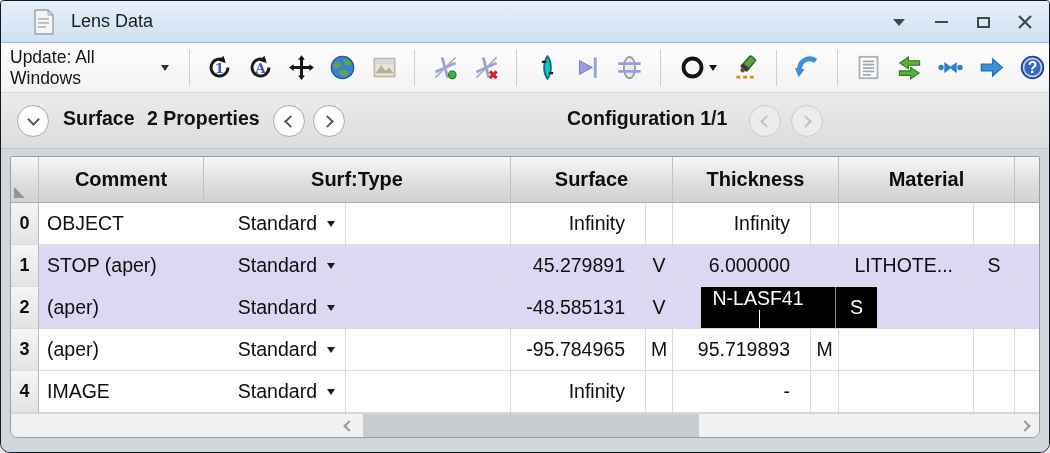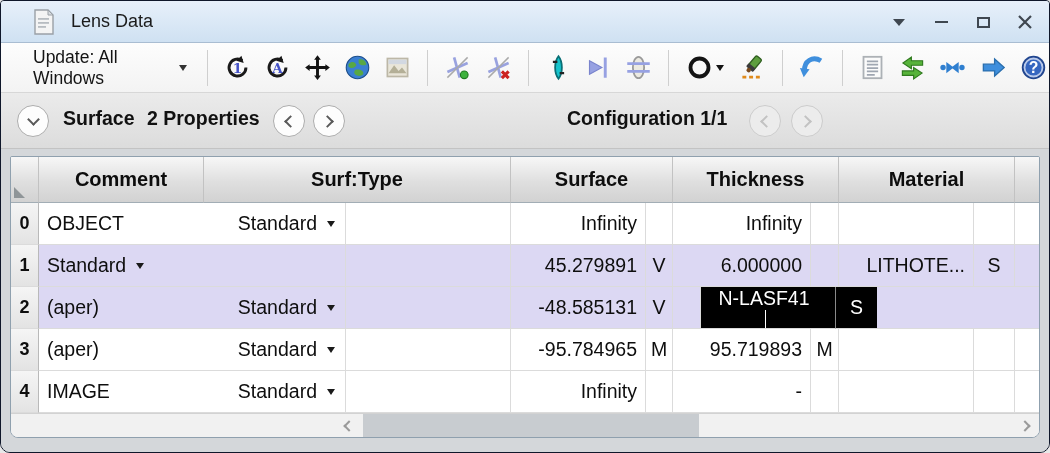--- a/index.html
+++ b/index.html
@@ -21,21 +21,21 @@
   .win-controls{ position:absolute; right:14px; top:0; height:42px; display:flex; align-items:center; gap:22px; }
   .wc{ width:20px; height:20px; display:flex; align-items:center; justify-content:center; cursor:default; }
   .tri-down{ width:0;height:0;border:6px solid transparent;border-top:7px solid #3f4750;margin-top:6px; }
   .min-bar{ width:13px;height:2.5px;background:#3f4750; }
   .max-box{ width:13px;height:11px;border:2px solid #3f4750; }
   
   .toolbar{
     position:absolute; top:42px; left:0; right:0; height:50px;
     background:linear-gradient(#fdfdfd,#f3f3f3);
     border-bottom:1px solid #d7d7d7;
-    display:flex; align-items:center; padding-left:26px; gap:9px;
+    display:flex; align-items:center; padding-left:3px; gap:9px;
   }
   .update-dd{ display:flex; align-items:center; gap:9px; font-size:17.5px; color:#141414; padding:6px 6px; }
   .dd-caret{ width:0;height:0;border:4.5px solid transparent;border-top:6px solid #333;margin-top:5px; }
   .tsep{ width:1px; height:36px; background:#cfcfcf; margin:0 5px; }
   .tbtn{ width:36px; height:38px; display:flex; align-items:center; justify-content:center; }
   .tbtn svg{ width:27px; height:27px; }
   .obtn{ display:flex; align-items:center; gap:3px; }
   
   .navbar{
     position:absolute; top:92px; left:0; right:0; height:56px;
@@ -78,21 +78,21 @@
     border-right:1px solid #dbdbdb; border-bottom:1px solid #dbdbdb;
     font-size:19.5px; color:#0e0e0e; display:flex; align-items:center; background:#fff;
     overflow:hidden; white-space:nowrap;
   }
   .rowhdr{ width:28px; justify-content:center; font-size:18px; font-weight:700;
     background:linear-gradient(#f5f5f5,#e3e3e3) !important; border-right:1px solid #b9b9b9; }
   .surftype{ width:307px; padding:0 10px 0 8px; justify-content:space-between; }
   .stype{ display:flex; align-items:center; gap:10px; }
   .stype .dd-caret{ border-top-color:#1a1a1a; }
   .comment{ width:165px; }
-  .numcell{ justify-content:flex-end; padding-right:8px; }
+  .numcell{ justify-content:flex-end; padding-right:20px; }
   .radius{ width:135px; } .rflag{ width:27px; } .thickness{ width:138px; } .tflag{ width:28px; }
   .material{ width:135px; } .mflag{ width:41px; }
   .flagcell{ justify-content:center; padding:0; }
   .extra{ flex:1; border-right:none; }
   .editing{ background:#000 !important; color:#fff; }
   .editing.mflag{ border-right:none; }
   .ed-sep{ border-right:1px solid #8a8a8a !important;flex-direction:column; }
   .cursor{ display:inline-block; width:1.5px; height:24px; background:#fff; margin-left:3px; }
   
   .hscroll{ position:relative; height:25px; background:#f1f1f1; border-top:1px solid #d2d2d2; }
@@ -328,20 +328,21 @@
         <div class="c thickness numcell">Infinity</div>
         <div class="c tflag flagcell"></div>
         <div class="c material numcell"></div>
         <div class="c mflag flagcell"></div>
         <div class="c extra"></div>
       </div>
 
       <div class="trow hl">
         <div class="c rowhdr">1</div>
         <div class="c surftype">
+          <span>STOP (aper)</span>
           <span class="stype">
               <span>Standard</span>
               <span class="dd-caret"></span>
             </span>
         </div>
         <div class="c comment"></div>
         <div class="c radius numcell">45.279891</div>
         <div class="c rflag flagcell">V</div>
         <div class="c thickness numcell">6.000000</div>
         <div class="c tflag flagcell"></div>

